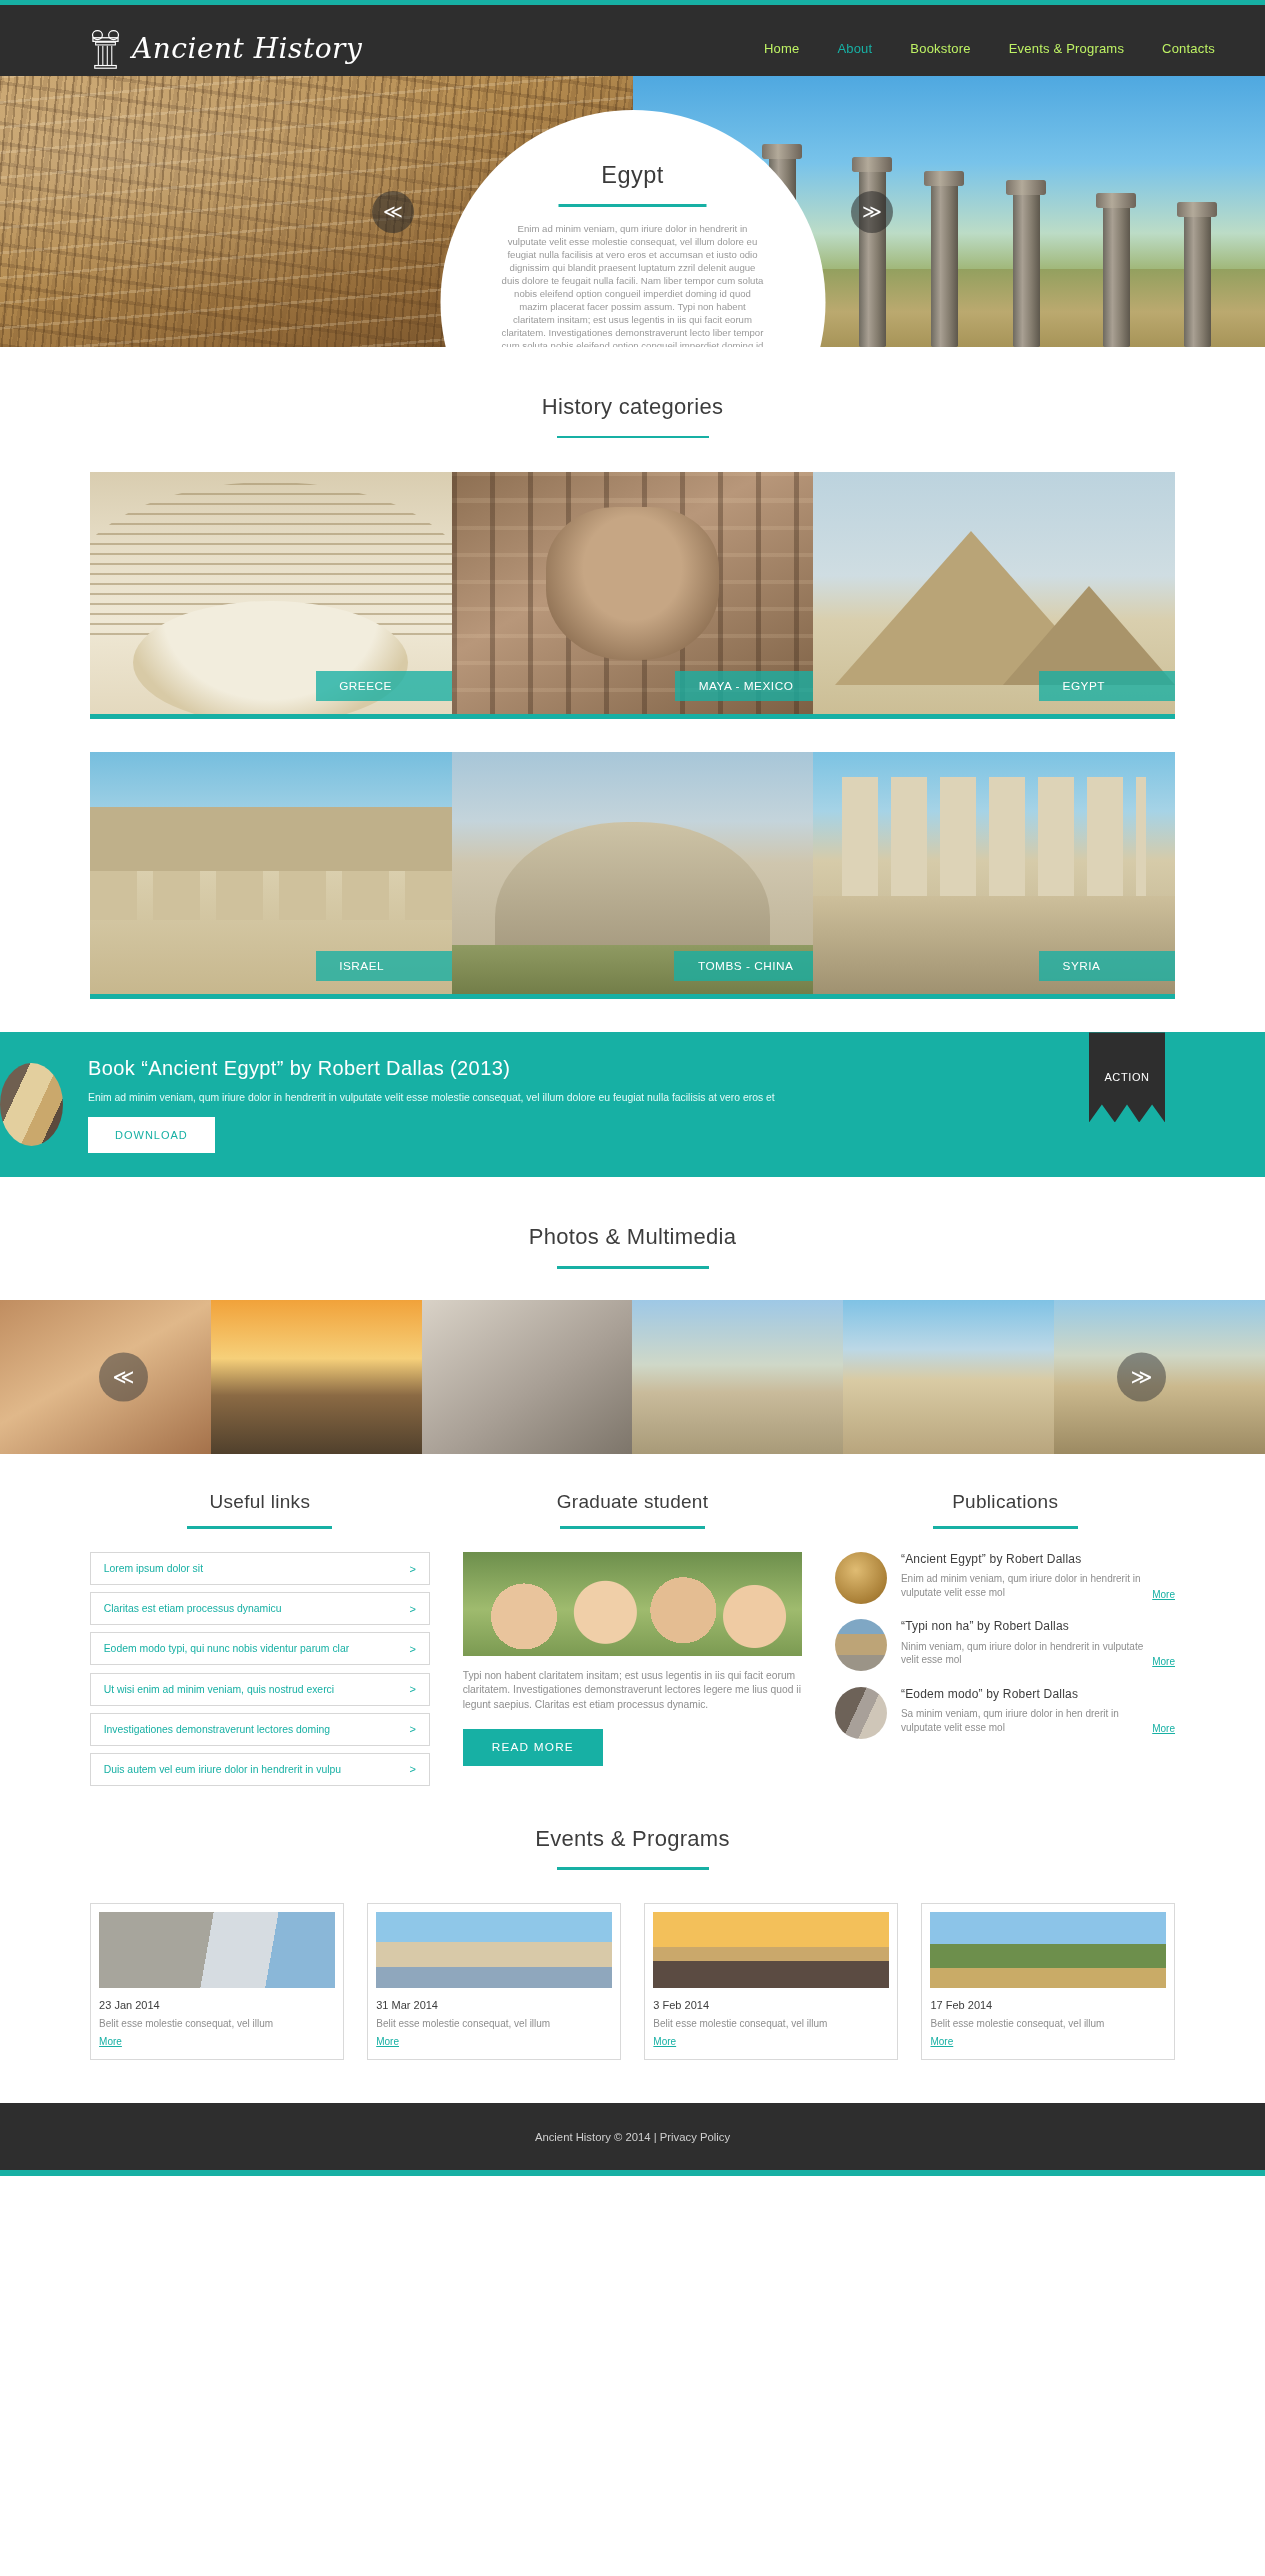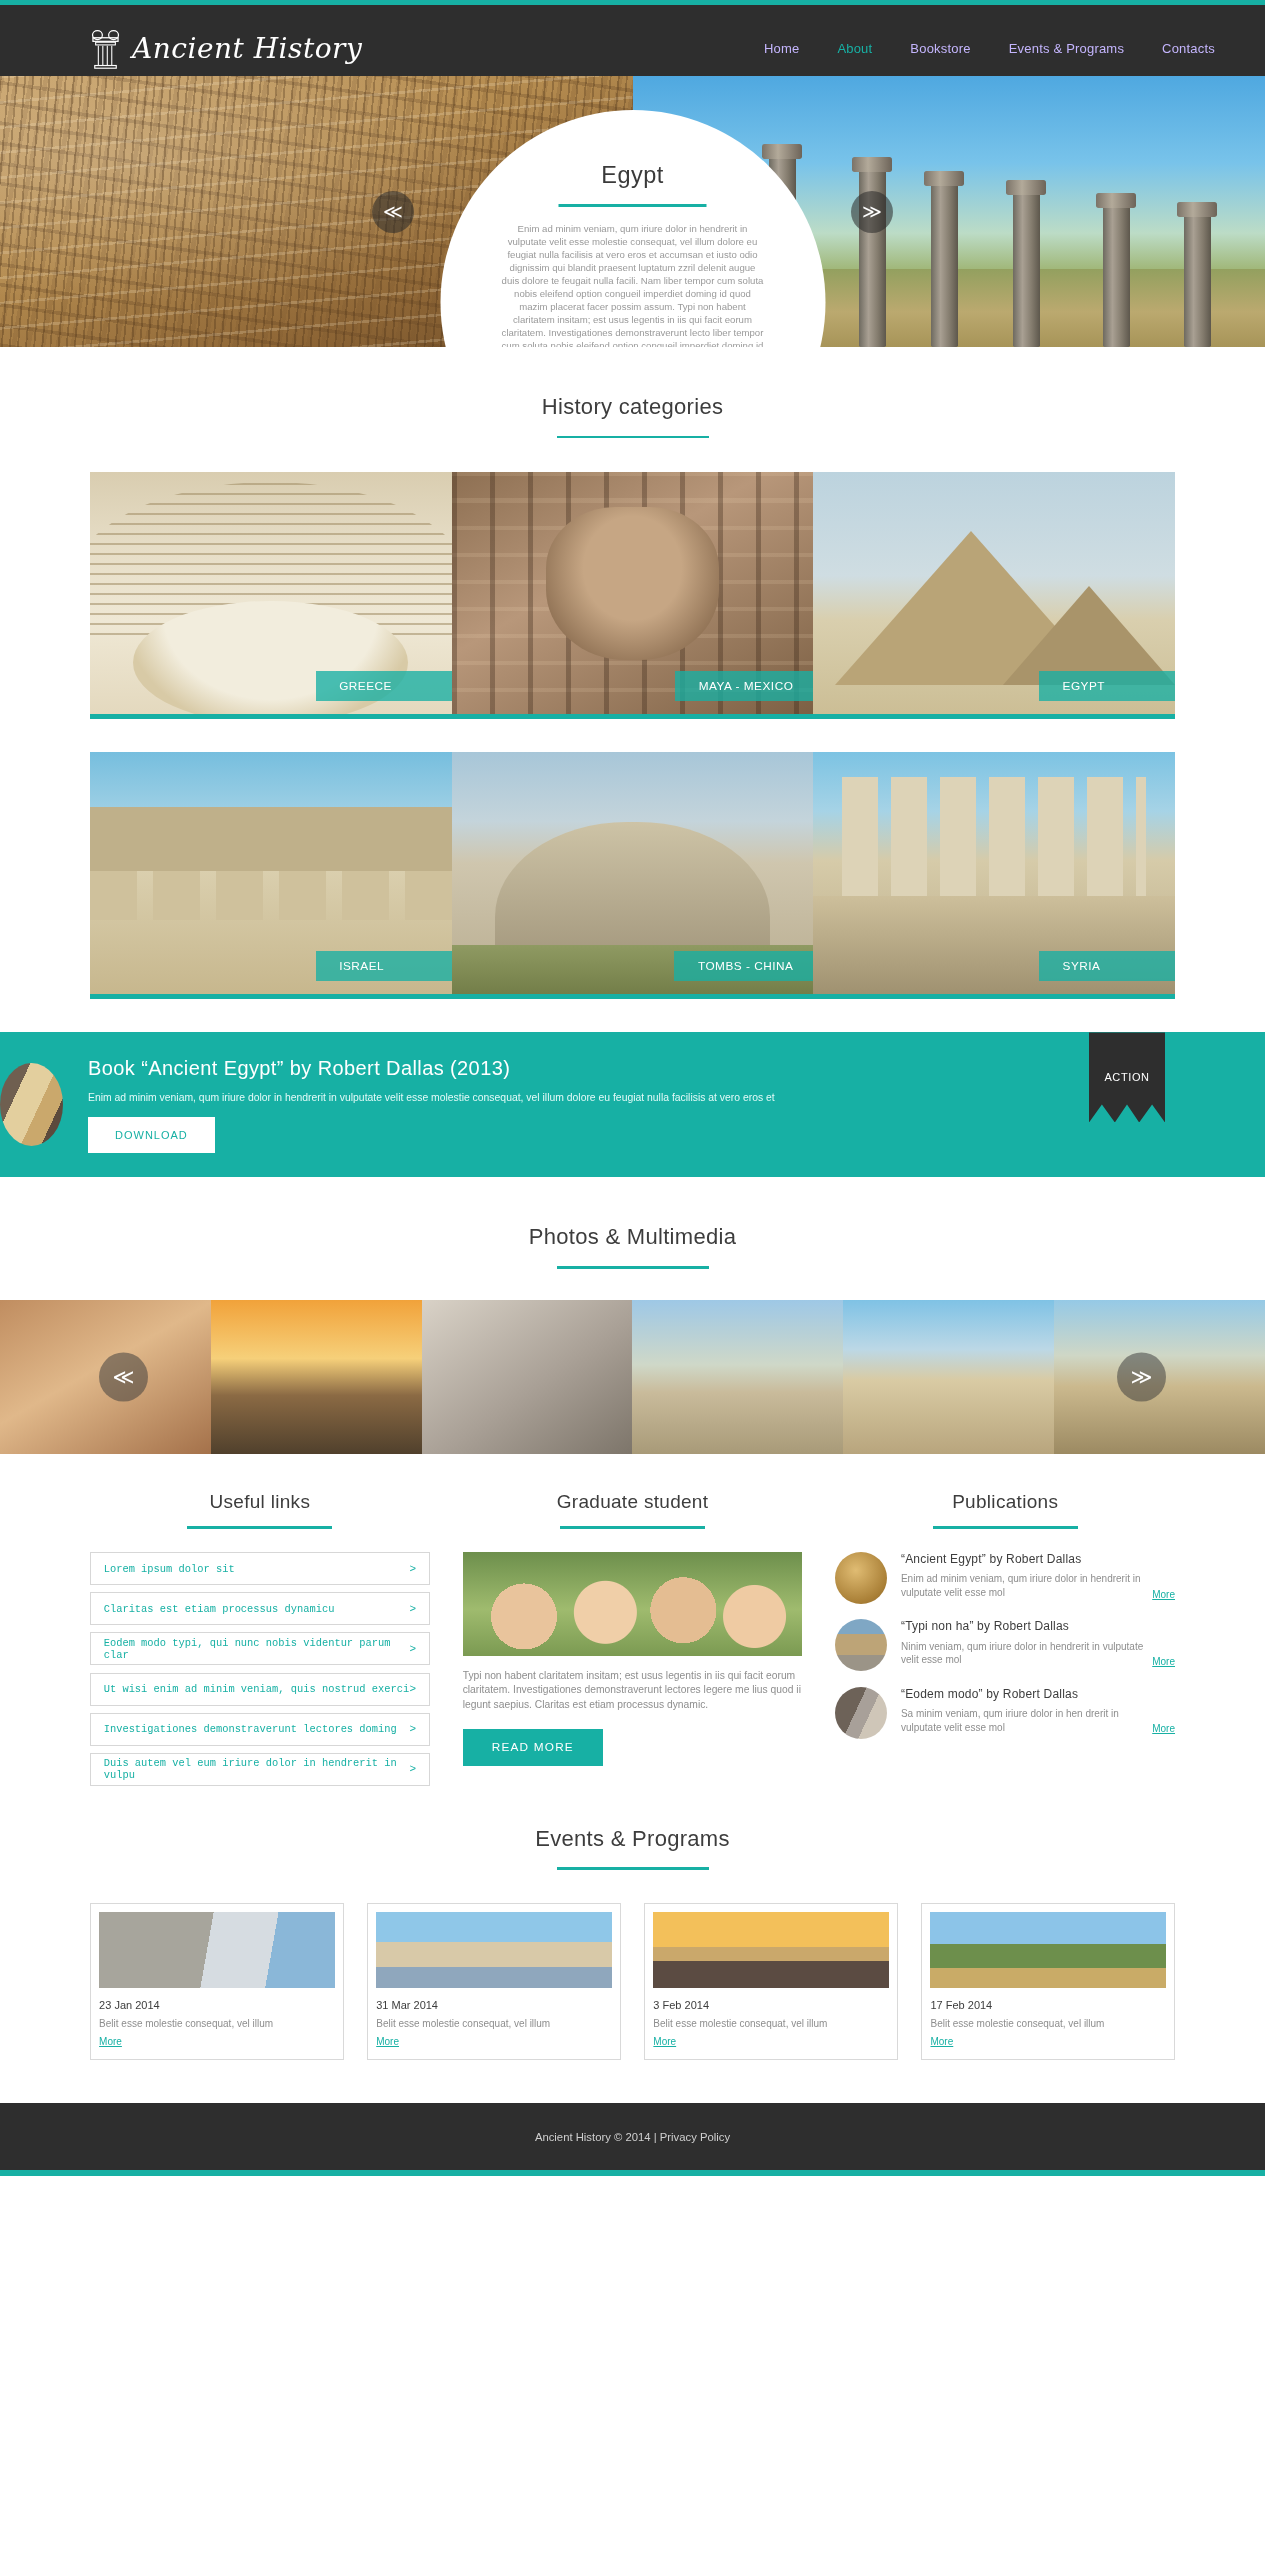--- a/index.html
+++ b/index.html
@@ -28,21 +28,21 @@
   .brand-name {
     color: #fff;
     font-size: 28px;
     font-family: "DejaVu Serif", serif;
     font-style: italic;
     letter-spacing: 0.5px;
     white-space: nowrap;
   }
   .nav { margin-left: auto; display: flex; align-items: center; gap: 38px; }
   .nav a {
-    color: #c4b5fd;
+    color: #bef264;
     text-decoration: none;
     font-size: 13px;
     letter-spacing: 0.2px;
     white-space: nowrap;
   }
   .nav a.active { color: #17b0a4; }
 
   
   .hero {
     height: 271px;
@@ -324,21 +324,21 @@
     gap: 33px;
     padding-top: 3.6px;
   }
   .col { flex: 1; }
   .col-head { text-align: center; }
   .col-head h3 {
     font-size: 19px; font-weight: 400; color: #3d3d3d; letter-spacing:0.3px;
   }
   .col-head .rule { width: 145px; height: 2.7px; background: #17b0a4; margin: 12.7px auto 0; }
 
-  .links { margin-top: 23.5px; display: flex; flex-direction: column; gap: 7.2px; font-family: Liberation Mono, monospace; }
+  .links { margin-top: 23.5px; display: flex; flex-direction: column; gap: 7.2px; }
   .link-item {
     border: 0.9px solid #d7d7d7;
     height: 33px;
     display: flex;
     align-items: center;
     padding: 0 12.7px;
     color: #17b0a4;
     font-size: 10.4px;
     cursor: pointer;
     background: #fff;

